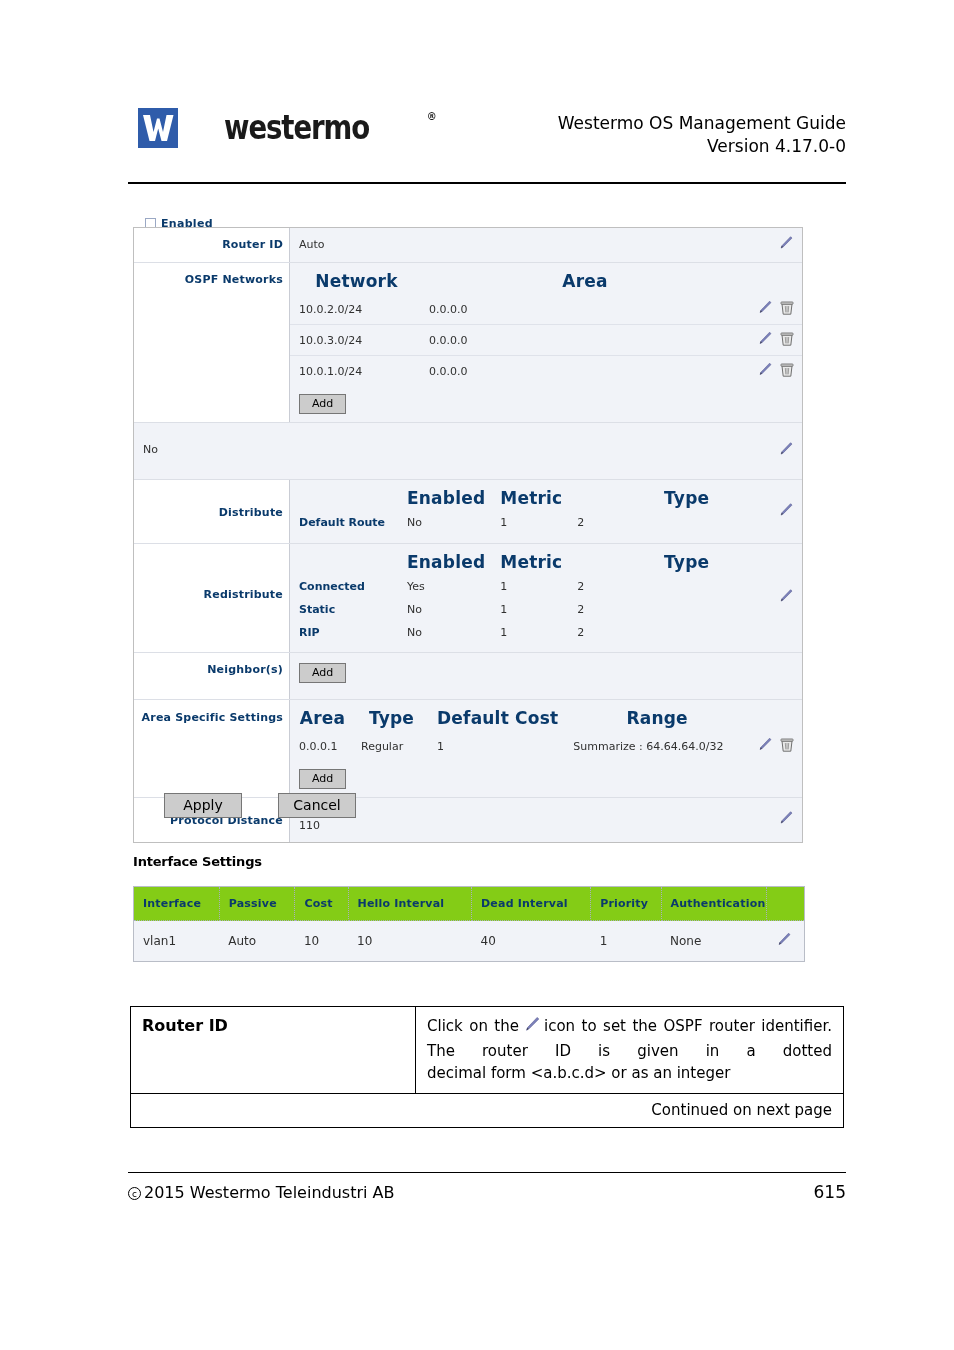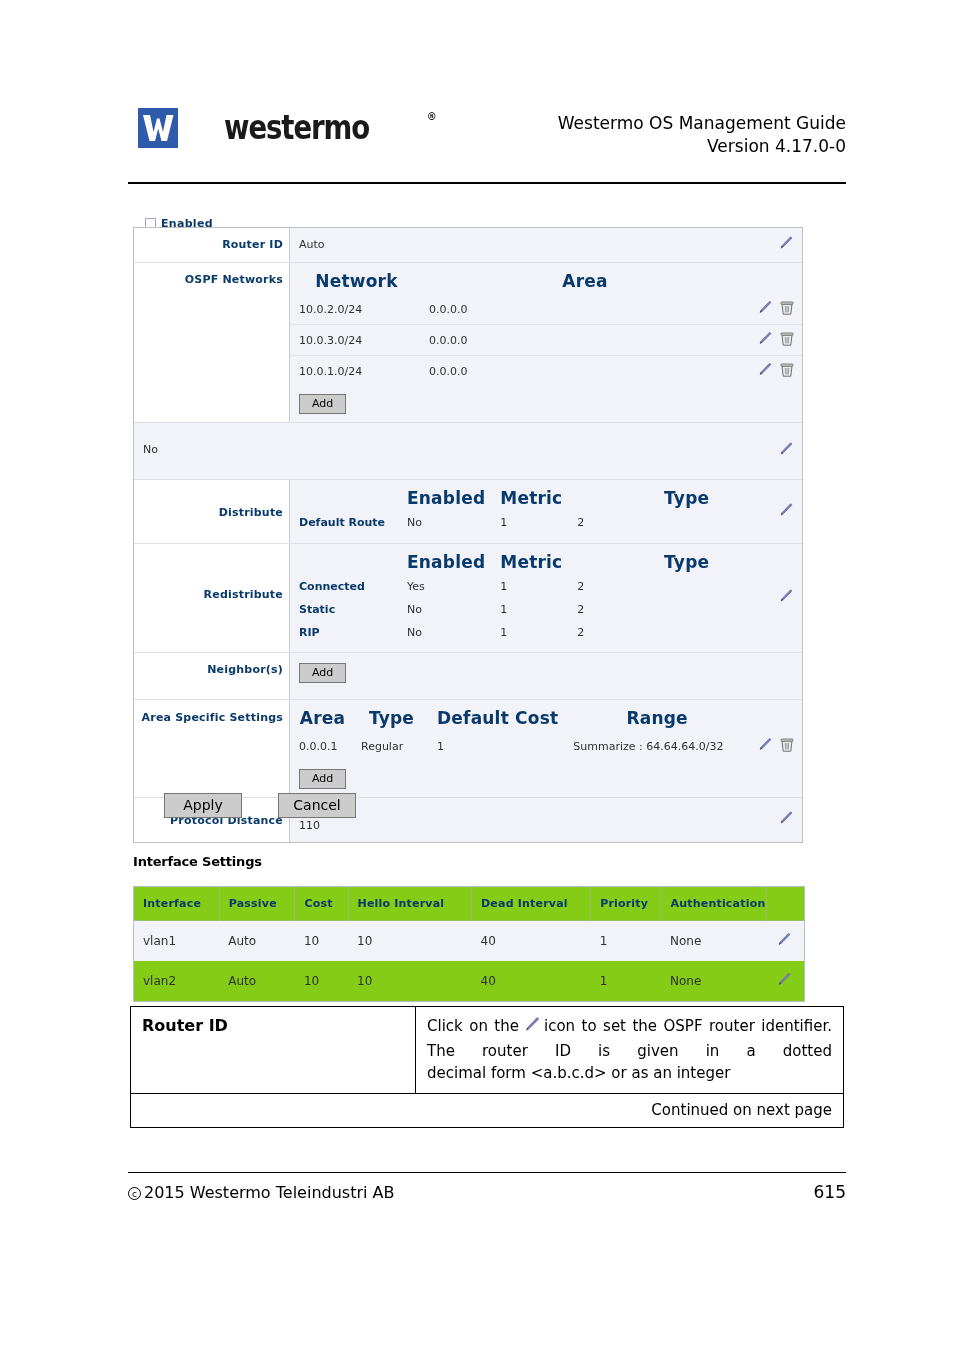--- a/index.html
+++ b/index.html
@@ -543,35 +543,20 @@
       <td>40</td>
       <td>1</td>
       <td>None</td>
       <td class="pen">
         <span><svg width="17" height="17" viewBox="0 0 17 17">
               <path d="M13.6 2.2 L15 3.6 L6.2 12.4 L4.1 13.6 L4.9 11.3 Z" fill="#7b80bb" stroke="#5b5f94" stroke-width="0.6"></path>
               <path d="M4.1 13.6 L4.9 11.3 L5.9 12.4 Z" fill="#3a3a4a"></path>
             </svg></span>
       </td>
     </tr>
-    <tr>
-      <td>vlan2</td>
-      <td>Auto</td>
-      <td>10</td>
-      <td>10</td>
-      <td>40</td>
-      <td>1</td>
-      <td>None</td>
-      <td class="pen">
-        <span><svg width="17" height="17" viewBox="0 0 17 17">
-              <path d="M13.6 2.2 L15 3.6 L6.2 12.4 L4.1 13.6 L4.9 11.3 Z" fill="#7b80bb" stroke="#5b5f94" stroke-width="0.6"></path>
-              <path d="M4.1 13.6 L4.9 11.3 L5.9 12.4 Z" fill="#3a3a4a"></path>
-            </svg></span>
-      </td>
-    </tr>
   </tbody>
 </table>
 
 <table class="desc">
   <tbody>
       <tr>
     <td class="term">Router ID</td>
     <td class="def">
       <span>Click on the</span><span class="inline-pen"><svg width="19" height="19" viewBox="0 0 17 17">
               <path d="M13.6 2.2 L15 3.6 L6.2 12.4 L4.1 13.6 L4.9 11.3 Z" fill="#7b80bb" stroke="#5b5f94" stroke-width="0.6"></path>

